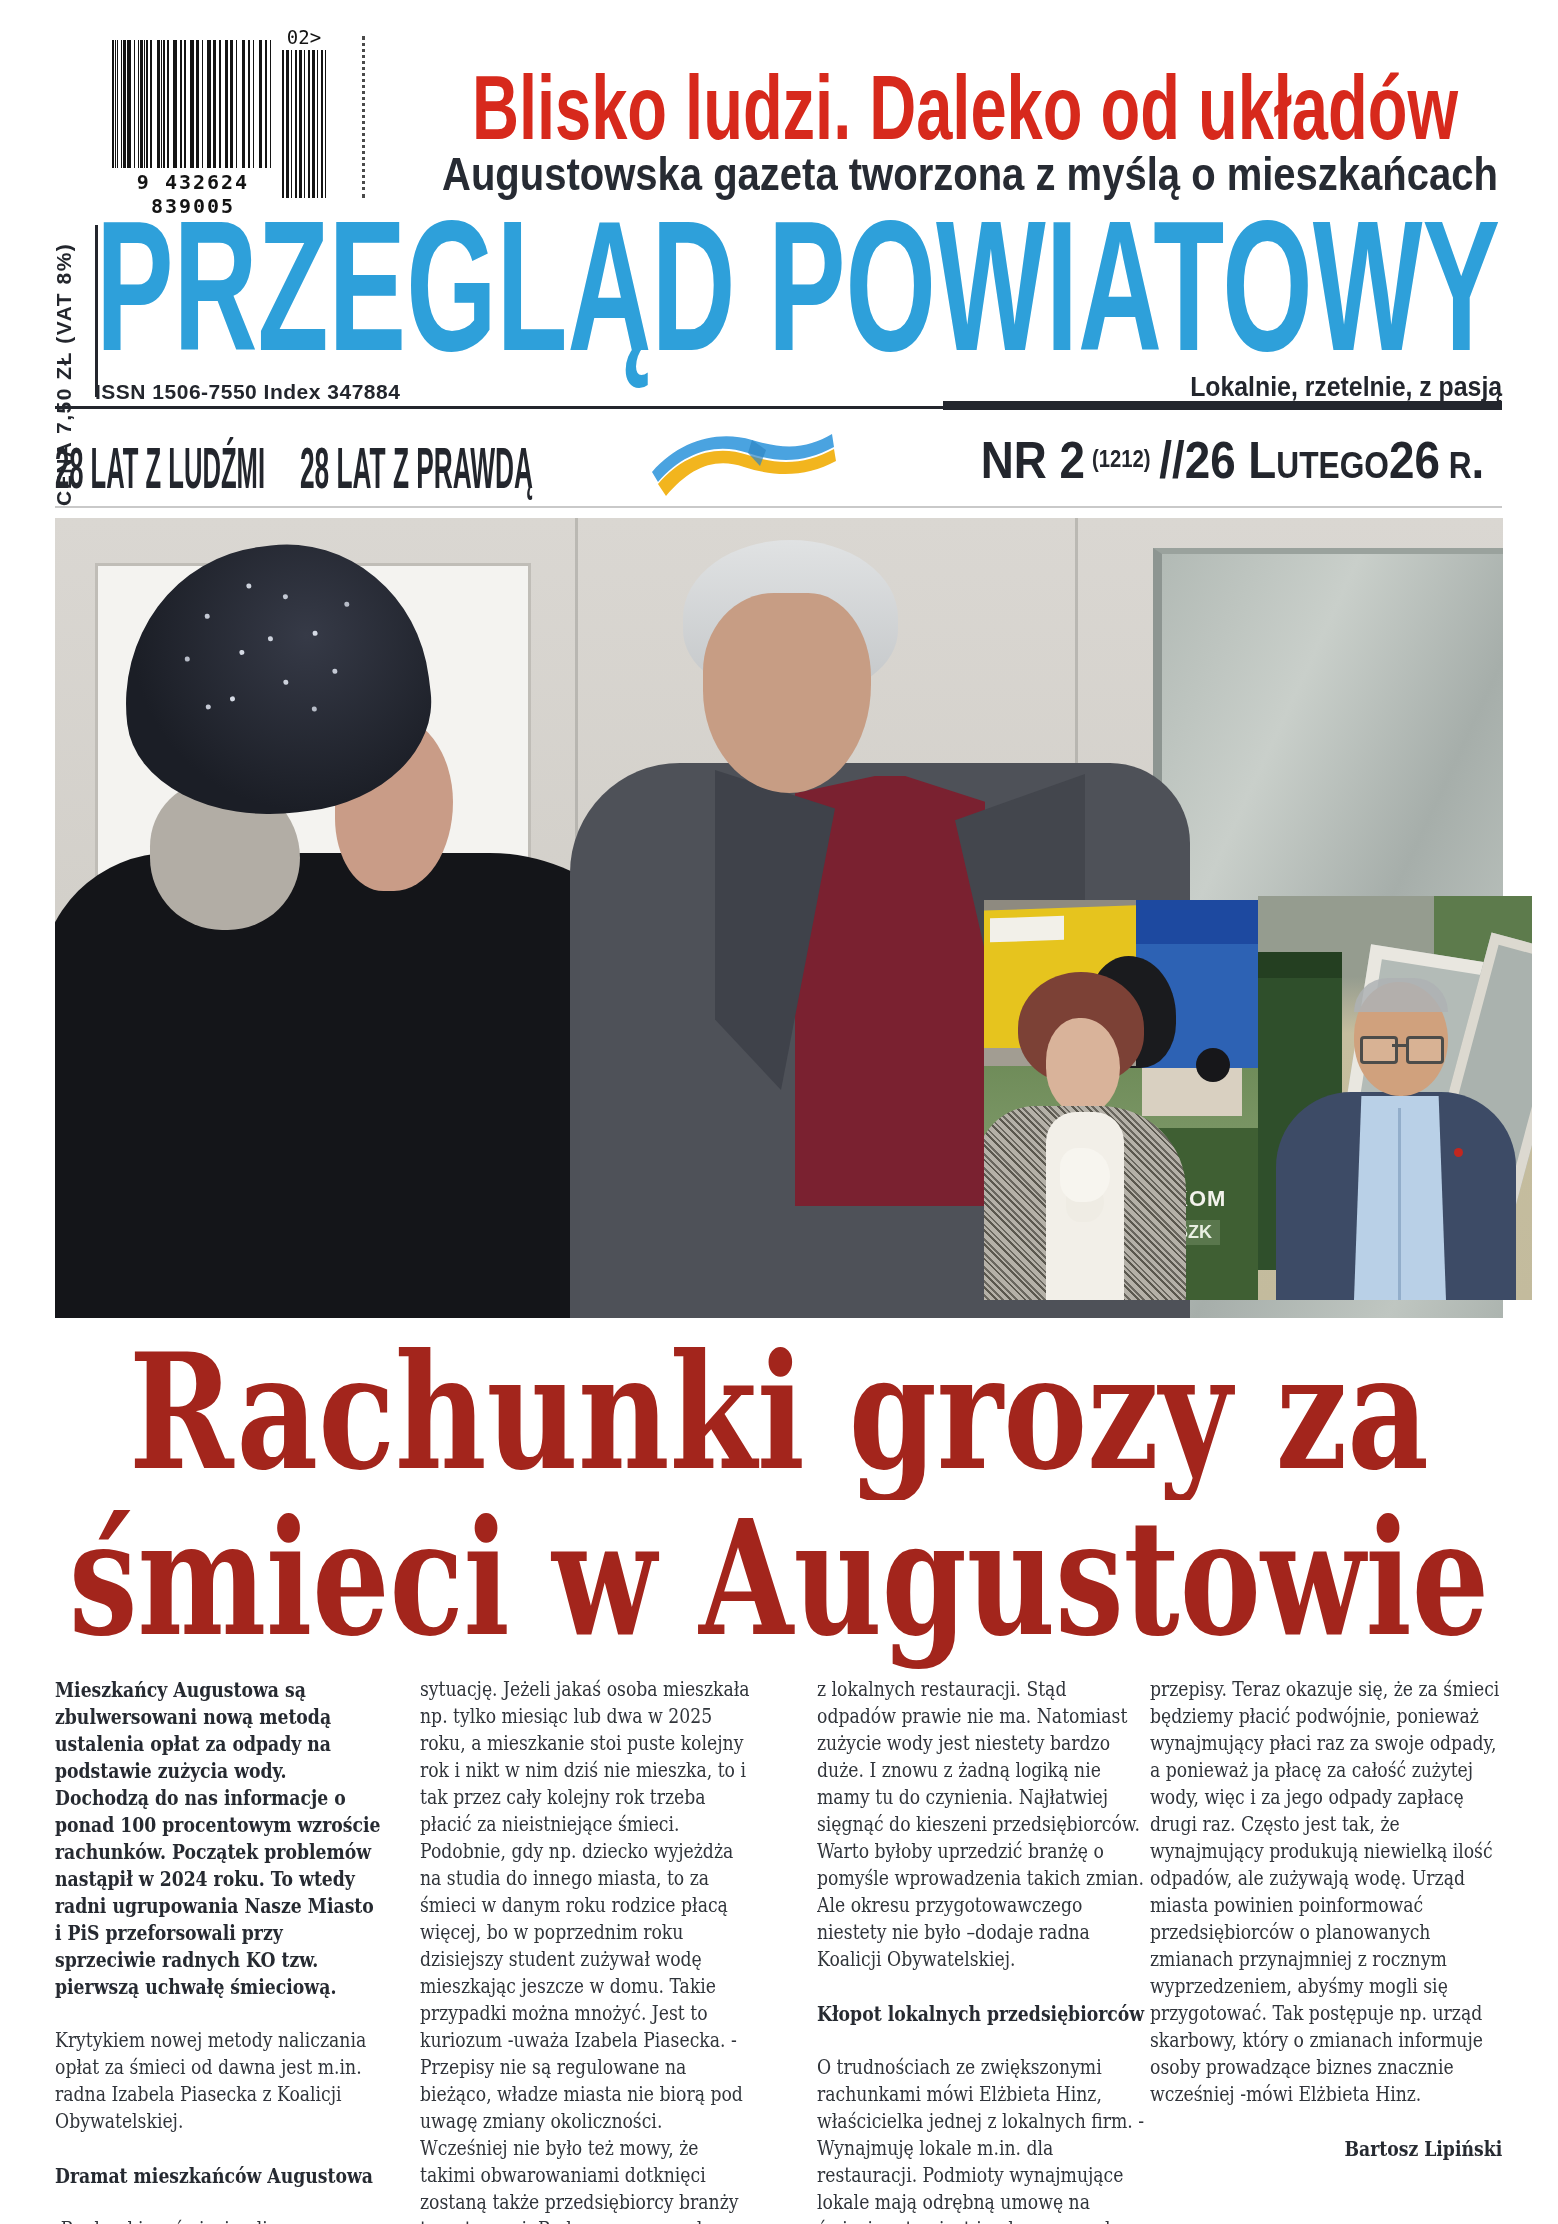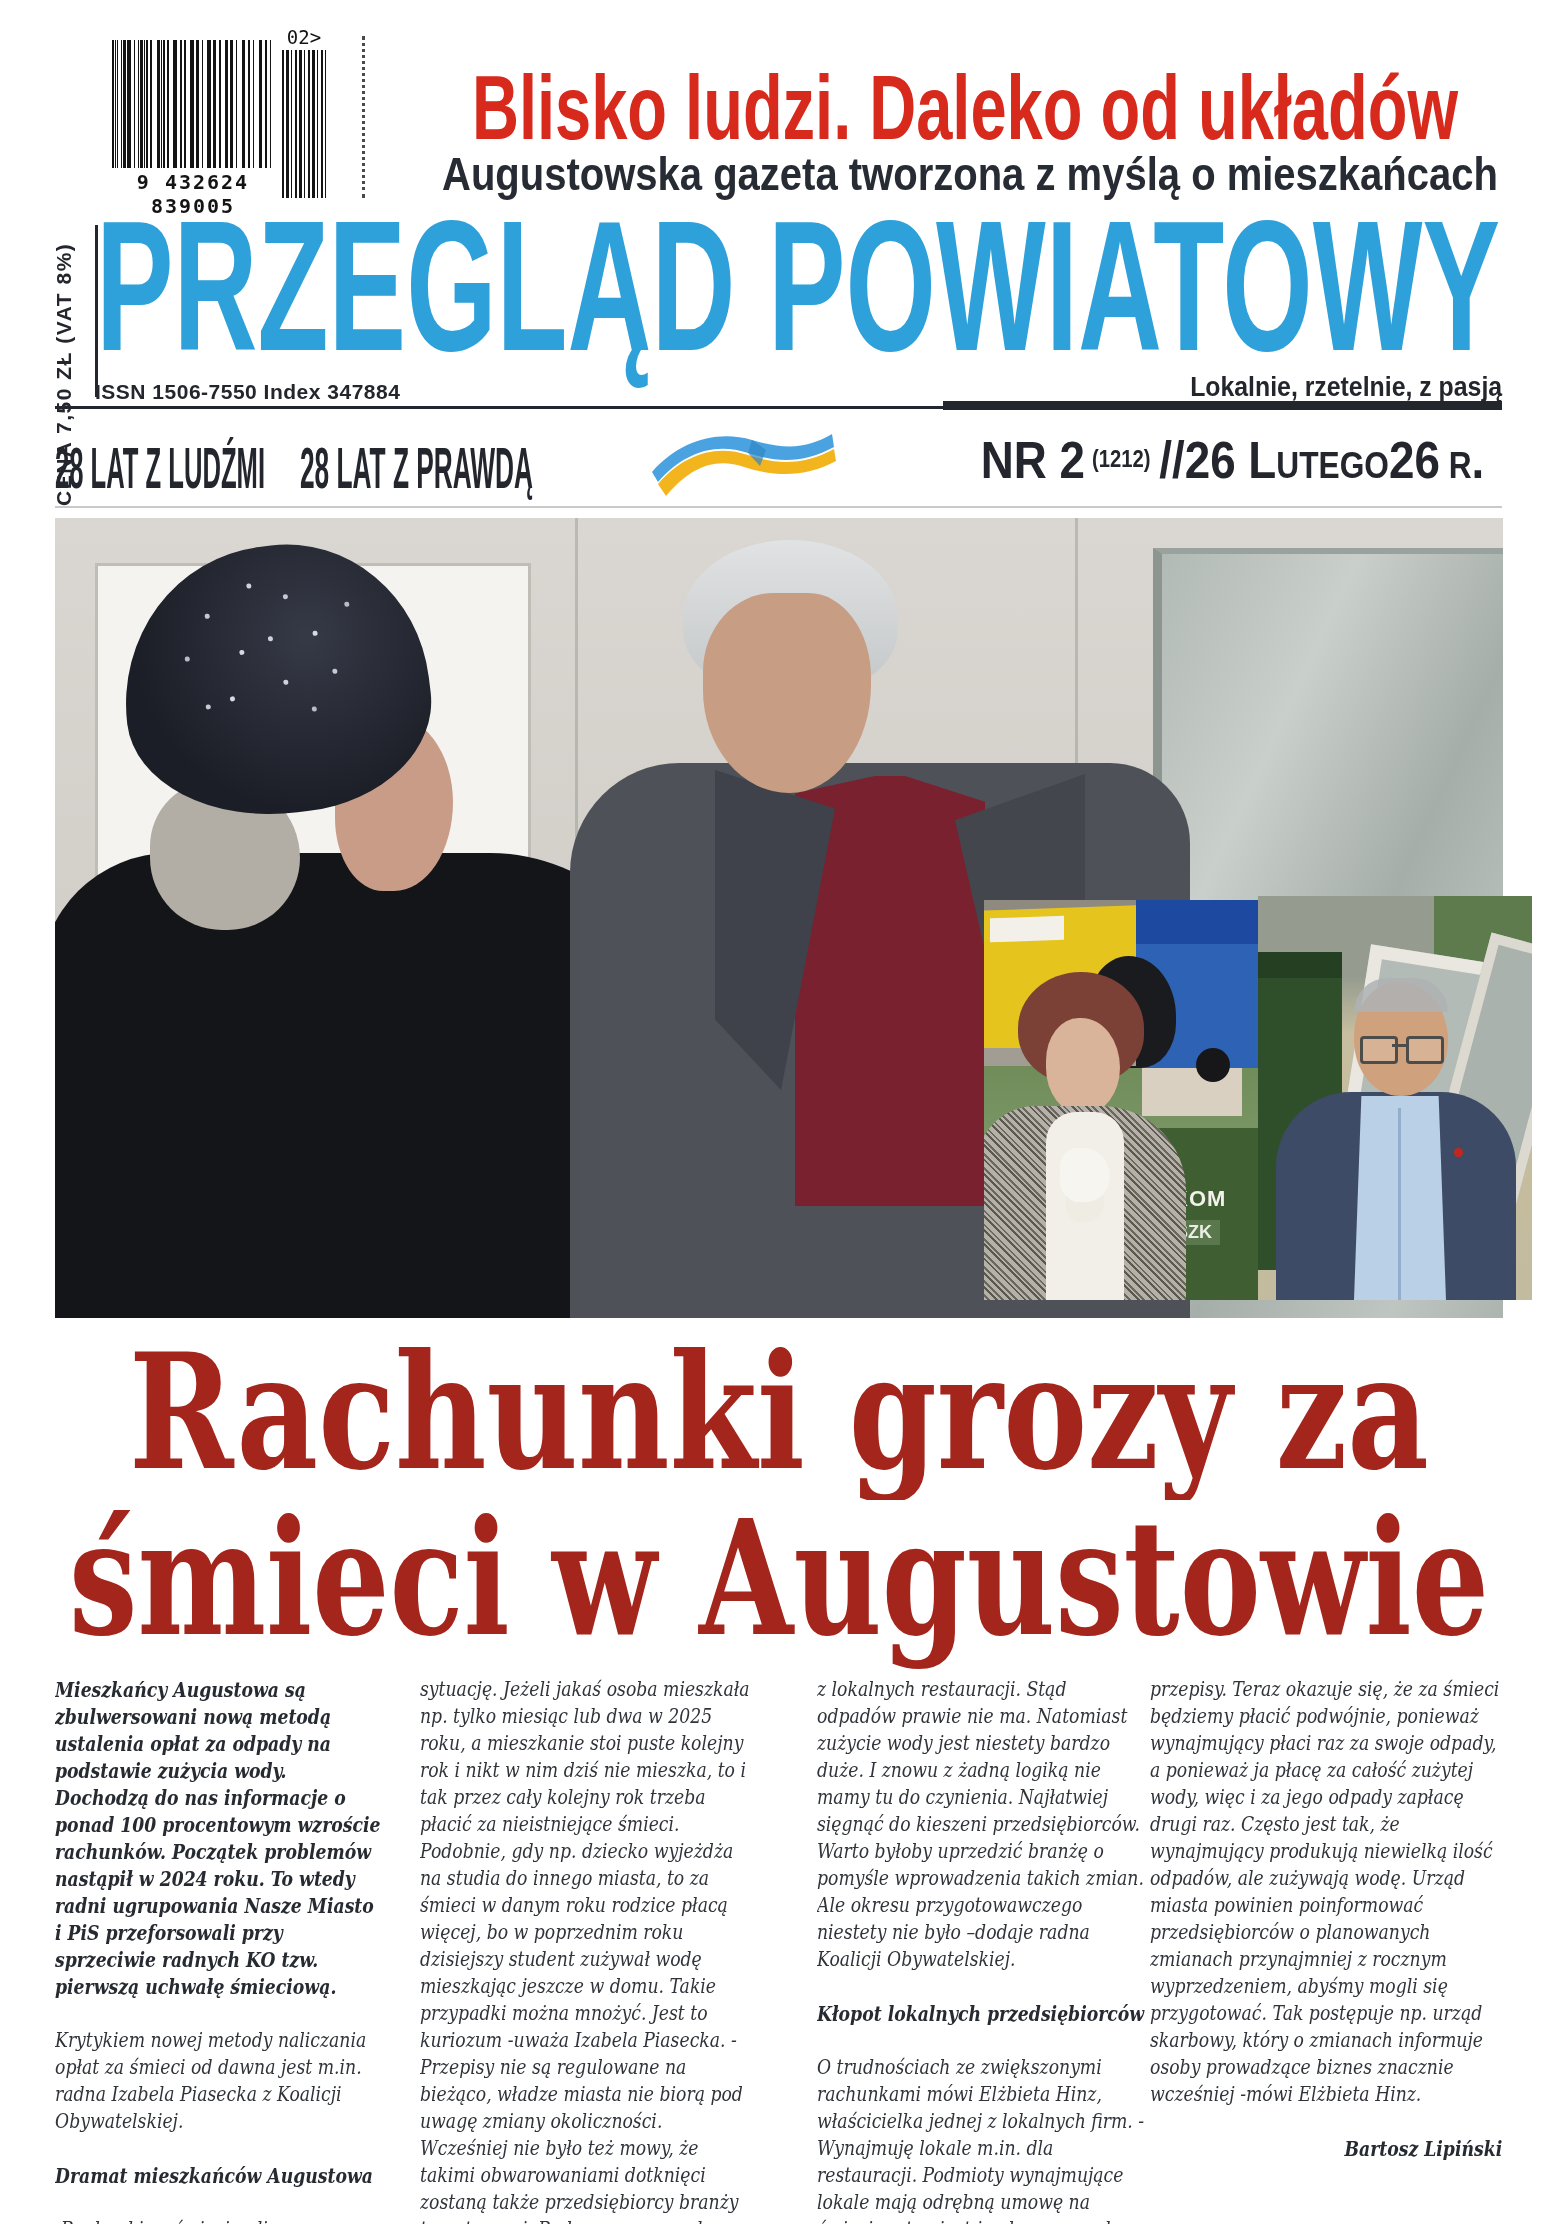--- a/index.html
+++ b/index.html
@@ -146,21 +146,21 @@
   .ir-pin{position:absolute; left:196px; top:252px; width:9px; height:9px; border-radius:50%; background:#c2271f;}
 
   
   .headline-svg{position:absolute; left:0;}
   .headline-svg text{font-family:"DejaVu Serif", serif; font-weight:bold; fill:var(--headline-red,#a3251c);}
   .headline-line1{top:1330px;} .headline-line2{top:1492px;}
   .headline-svg text{font-size:160px;}
 
   
   .article{position:absolute; left:55px; top:1676px; width:1460px; height:548px;}
-  .col{position:absolute; top:0; height:548px; overflow:hidden;font-style:italic;}
+  .col{position:absolute; top:0; height:548px; overflow:hidden;}
   .col1{left:0;} .col2{left:365px;} .col3{left:762px;} .col4{left:1095px;}
   .col-inner{
     width:402px; transform:scaleX(.821); transform-origin:0 0;
     font-family:"DejaVu Serif", serif; font-size:21px; line-height:27px; color:#30343a;
     text-align:left;
   }
   .col4 .col-inner{width:429px;}
   .col-inner p{margin:0 0 27px 0;}
   .lead{font-weight:bold; color:#262a31;}
   .subhead{font-weight:bold; color:#262a31; margin:0;}

